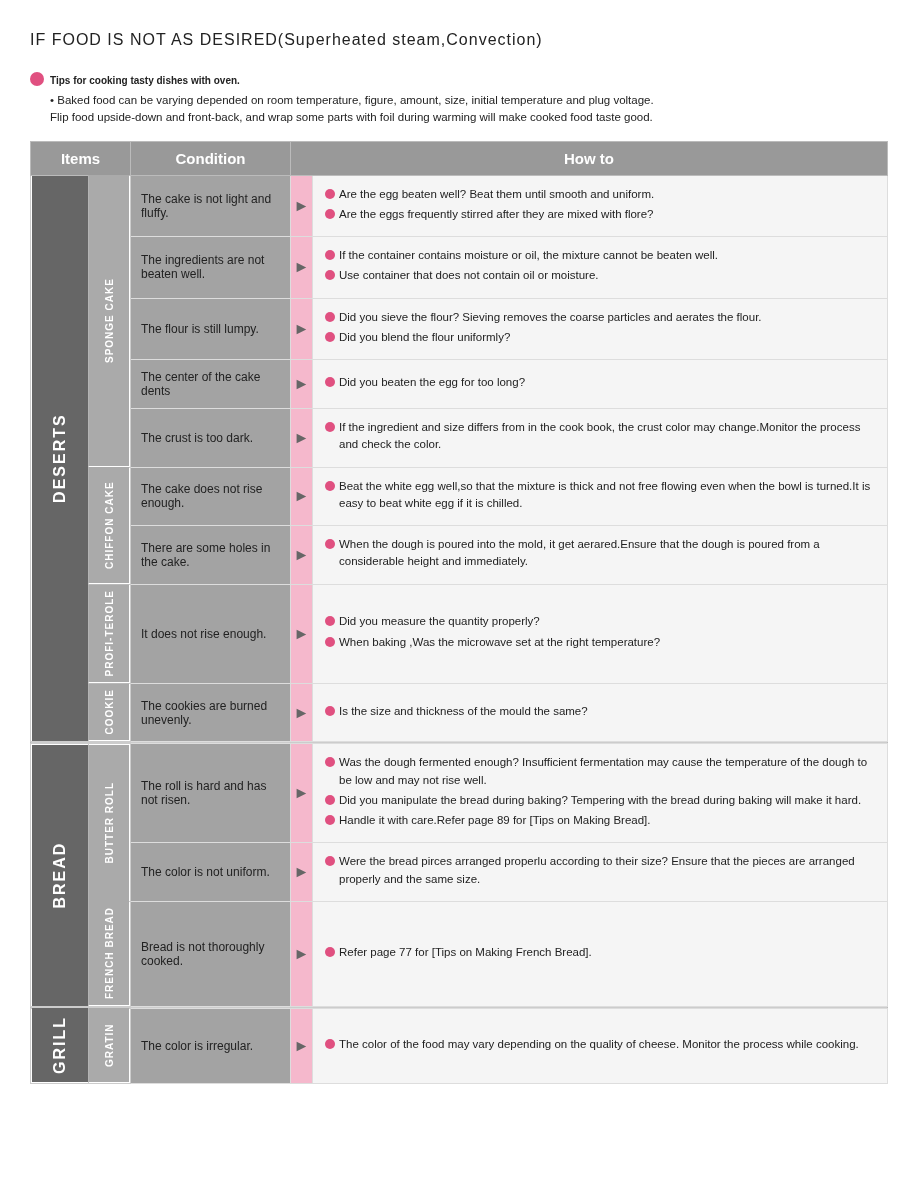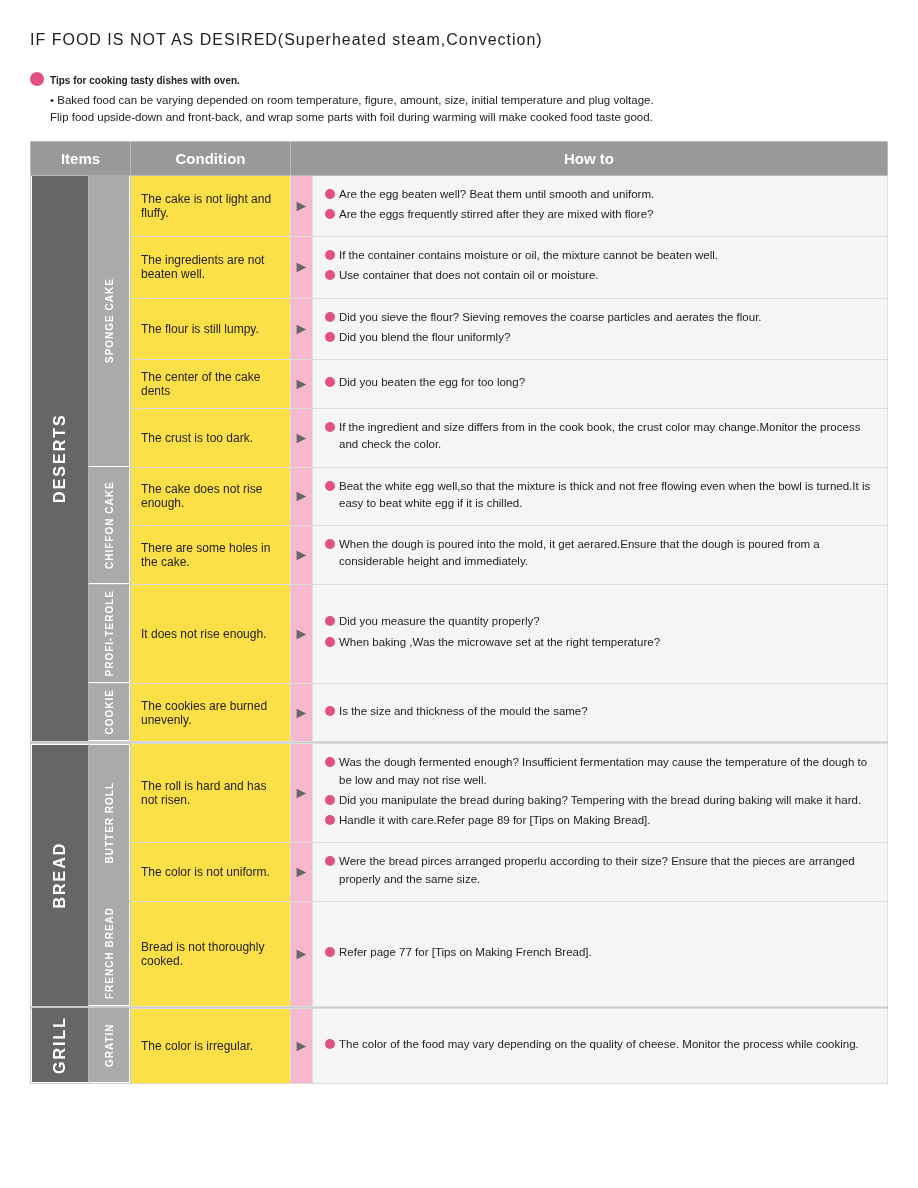--- a/index.html
+++ b/index.html
@@ -91,21 +91,21 @@
       font-weight: bold;
       background: #aaa;
       color: #fff;
       width: 22px;
       padding: 6px 3px;
       letter-spacing: 1px;
       vertical-align: middle;
     }
 
     .condition-cell {
-      background: #fde047;
+      background: #a3a3a3;
       padding: 10px 10px;
       border: 1px solid #ddd;
       font-size: 12px;
       vertical-align: middle;
       width: 160px;
     }
 
     .arrow-cell {
       width: 22px;
       background: #f5b8cc;

